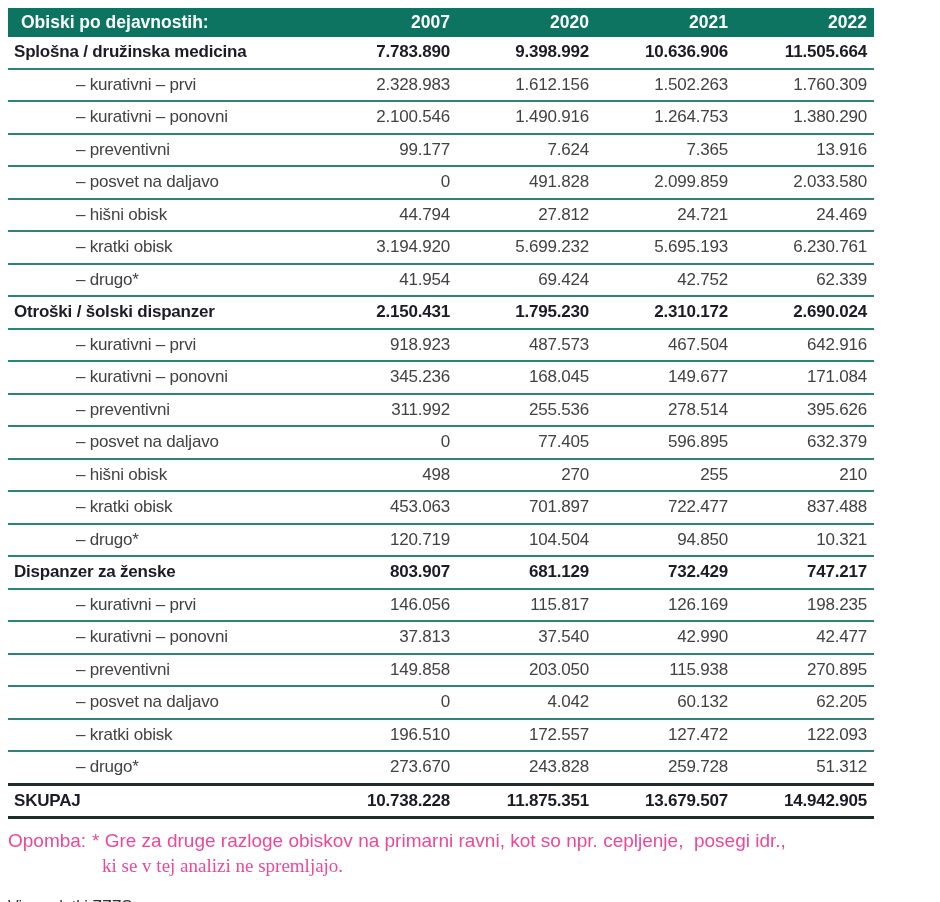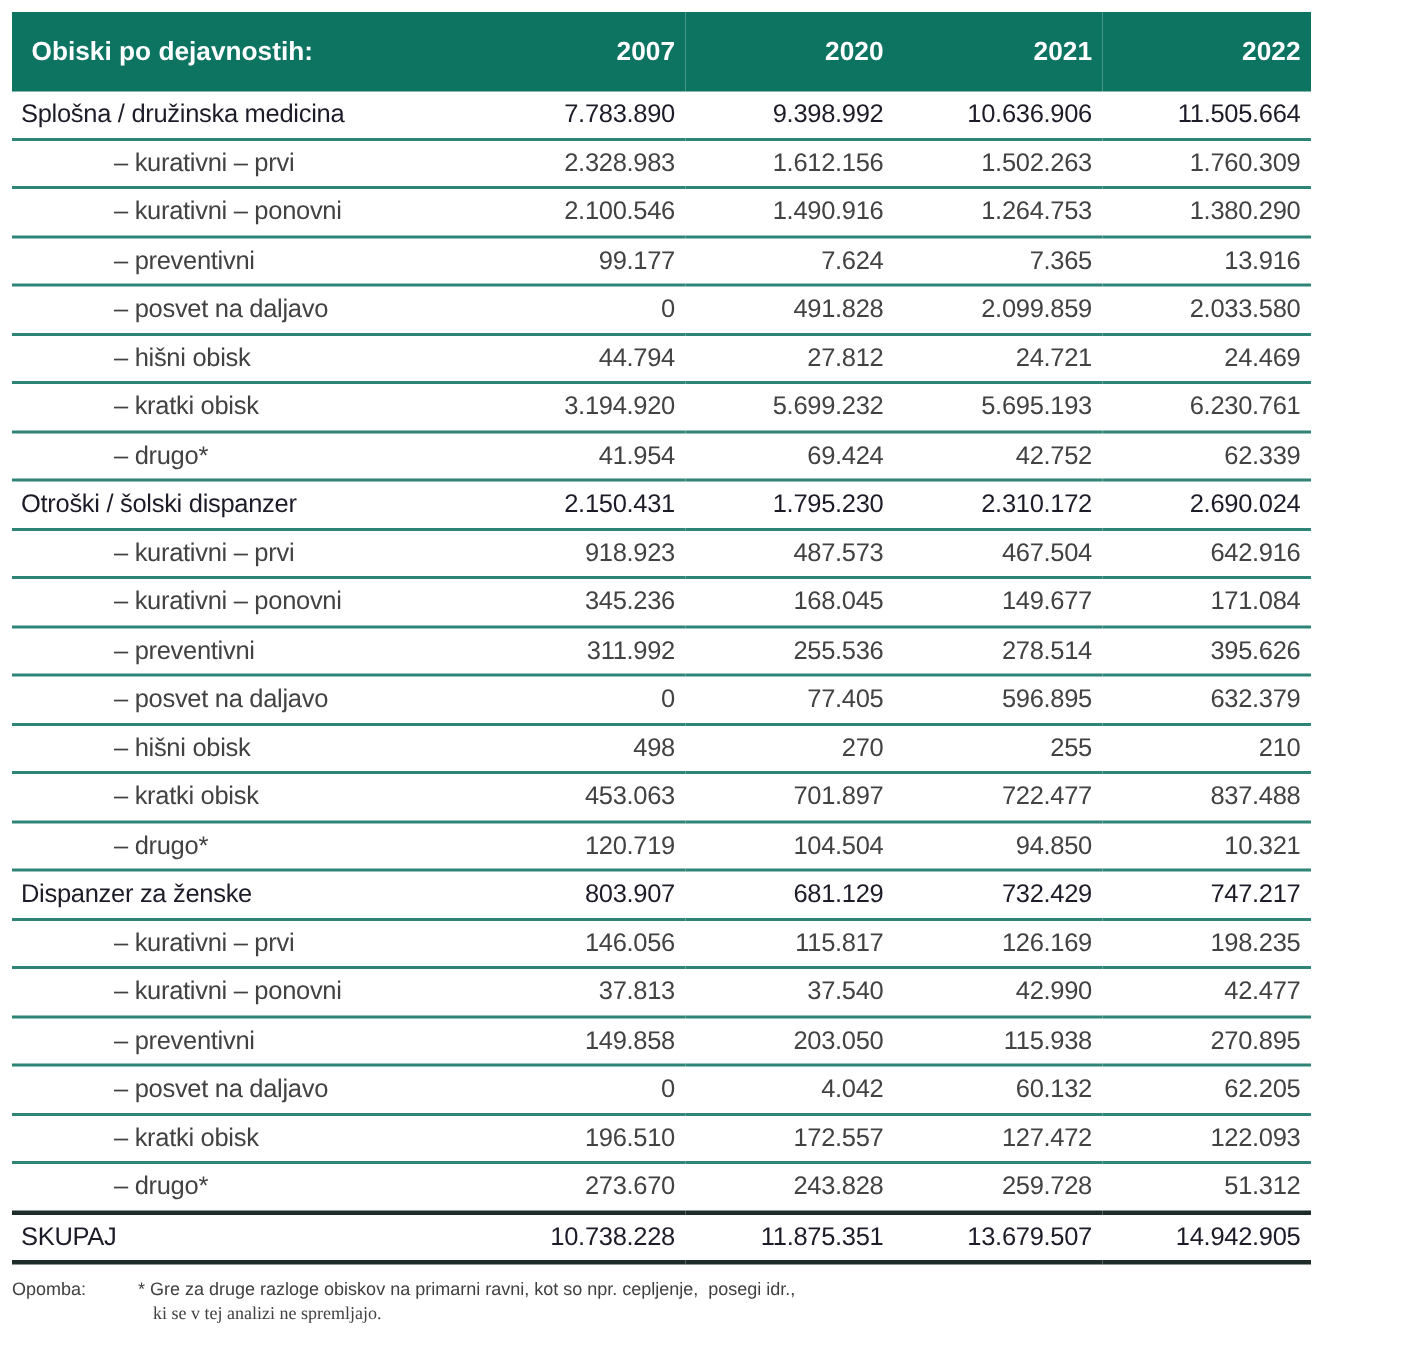--- a/index.html
+++ b/index.html
@@ -22,21 +22,21 @@
   }
   col.c-label { width: 310px; }
   col.c-num   { width: 139px; }
 
   thead th {
     background: var(--header-bg, #0d7462);
     color: #ffffff;
     font-weight: bold;
     font-size: 17.5px;
     height: 14px;
-    padding: 16px;
+    padding: 4px;
   }
   thead th.label-col {
     text-align: left;
     padding-left: 13px;
   }
   thead th.num {
     text-align: right;
     padding-right: 7px;
   }
 
@@ -51,39 +51,39 @@
   }
   tbody td.num {
     text-align: right;
     padding-right: 7px;
   }
   tbody tr.row-sub td.label-col {
     padding-left: 68px;
   }
   tbody tr.row-section td,
   tbody tr.row-total td {
-    font-weight: normal;
+    font-weight: bold;
     color: var(--bold-text, #1c1c28);
   }
   tbody tr.row-section td.label-col,
   tbody tr.row-total td.label-col {
     padding-left: 6px;
   }
   tbody tr.row-total td {
     border-top: 3px solid var(--strong-line, #1f2d2a);
     border-bottom: 3px solid var(--strong-line, #1f2d2a);
     margin-left: 20px;
   }
 
   .note {
     display: flex;
     margin-top: 9px;
     width: 880px;
-    font-size: 12px;
-    color: #404040;
+    font-size: 19px;
+    color: #ec4899;
     line-height: 1.32;
   }
   .note-label {
     flex: none;
     width: 84px;
   }
   .note-body span { display: block; white-space: pre-wrap; }
   .note-line2 { padding-left: 10px; font-family: Liberation Serif, serif; }
 
   .source {

